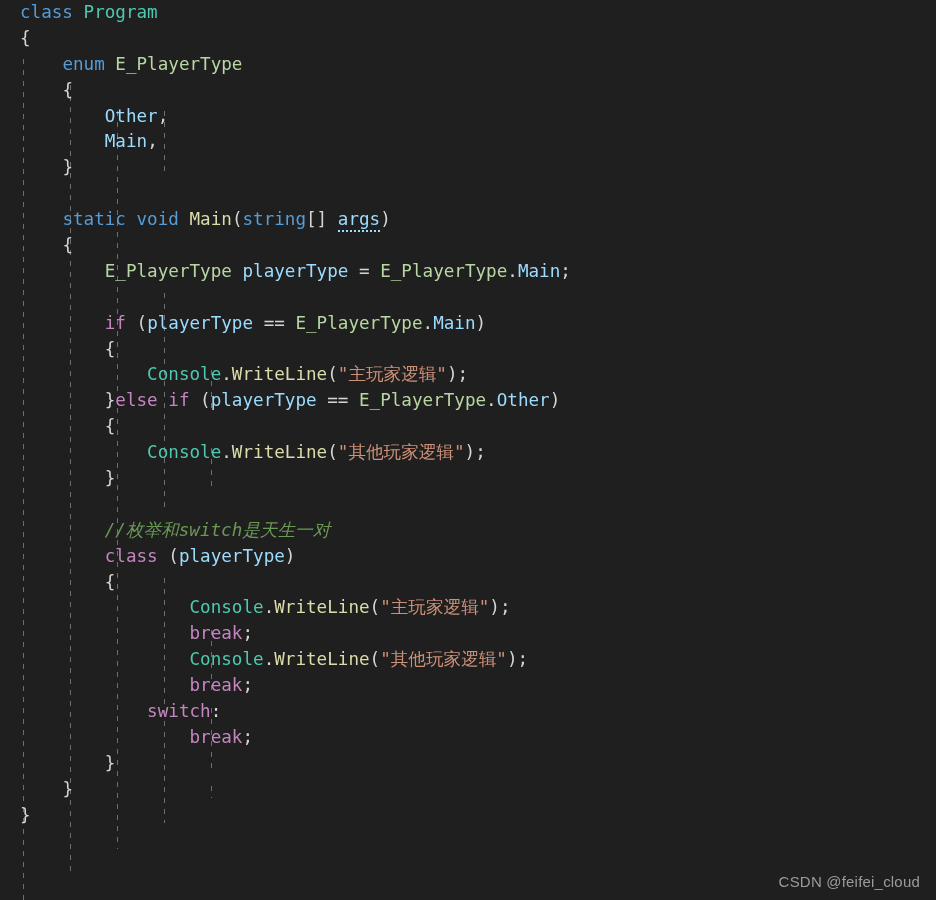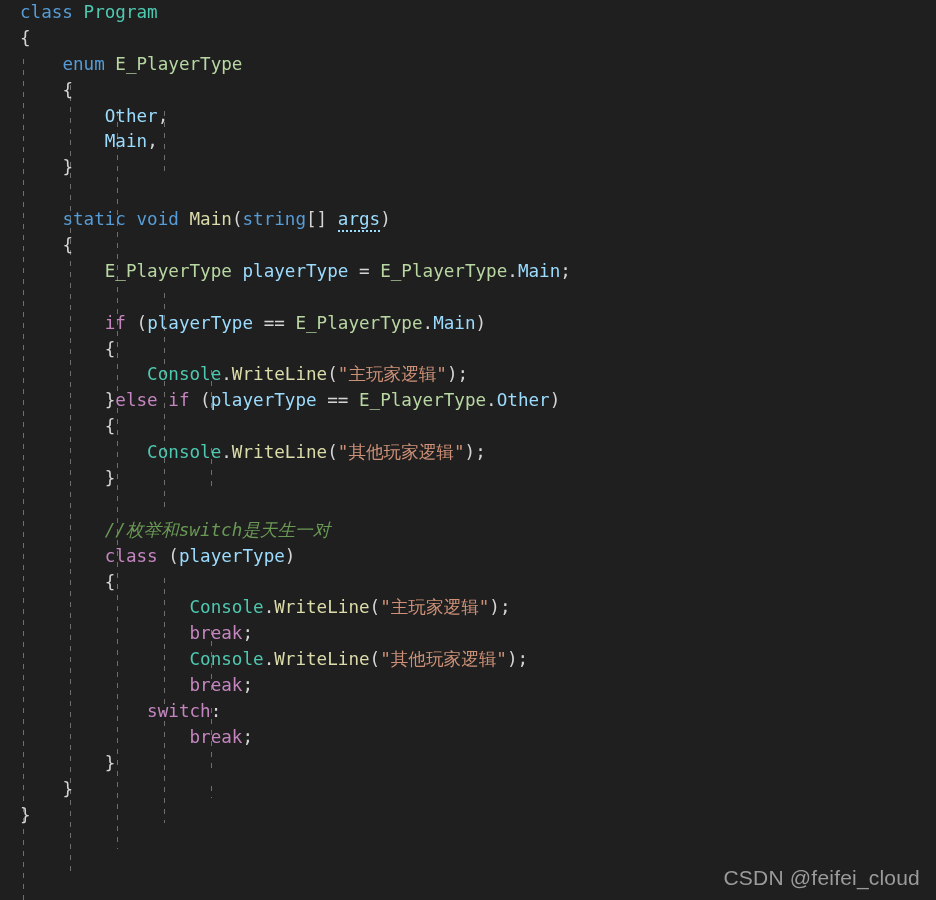--- a/index.html
+++ b/index.html
@@ -74,21 +74,21 @@
     border-bottom: 2px dotted #9cdcfe;
     padding-bottom: 1px;
   }
 
   
   .watermark {
     position: absolute;
     right: 16px;
     bottom: 10px;
     font-family: "Liberation Sans", sans-serif;
-    font-size: 21px;
+    font-size: 15px;
     color: #9b9b9b;
     letter-spacing: 0.2px;
   }
 </style>
 </head>
 <body>
 
 <div id="editor">
 
   <div class="guides">

